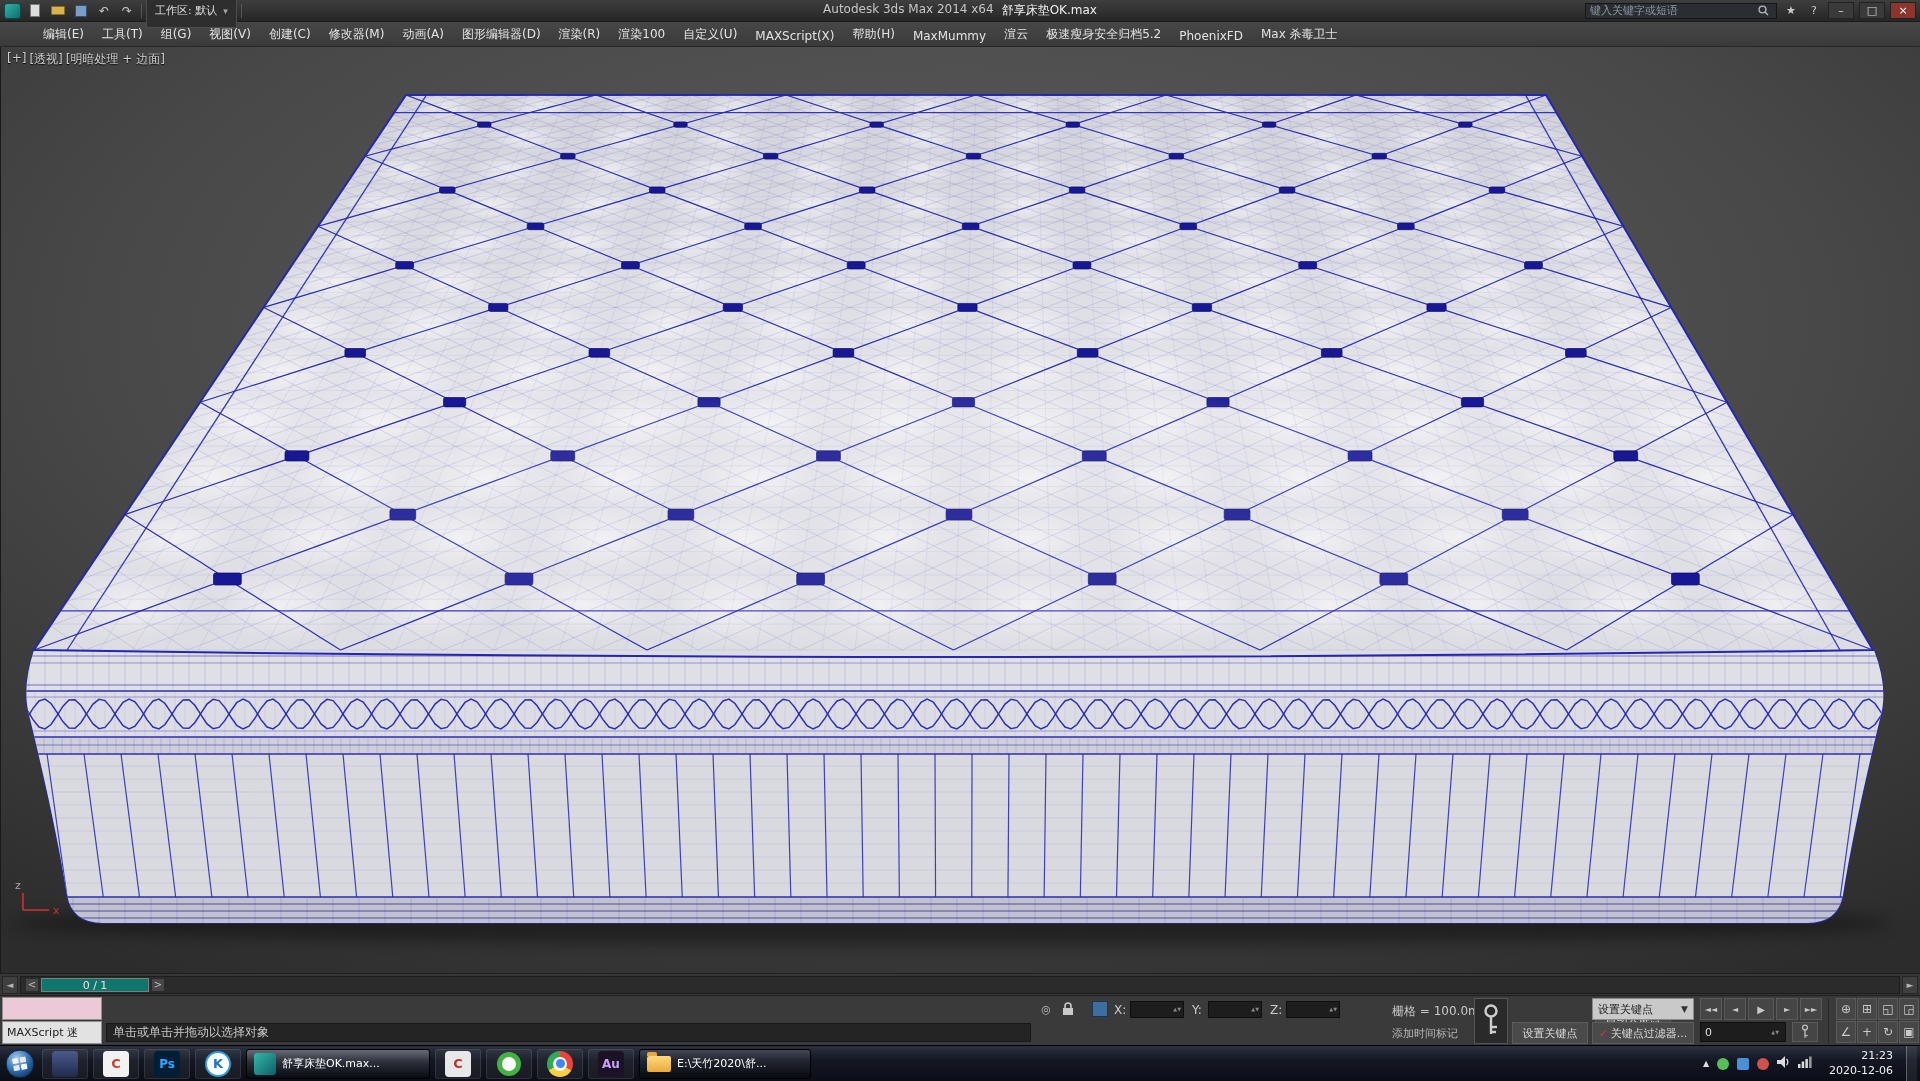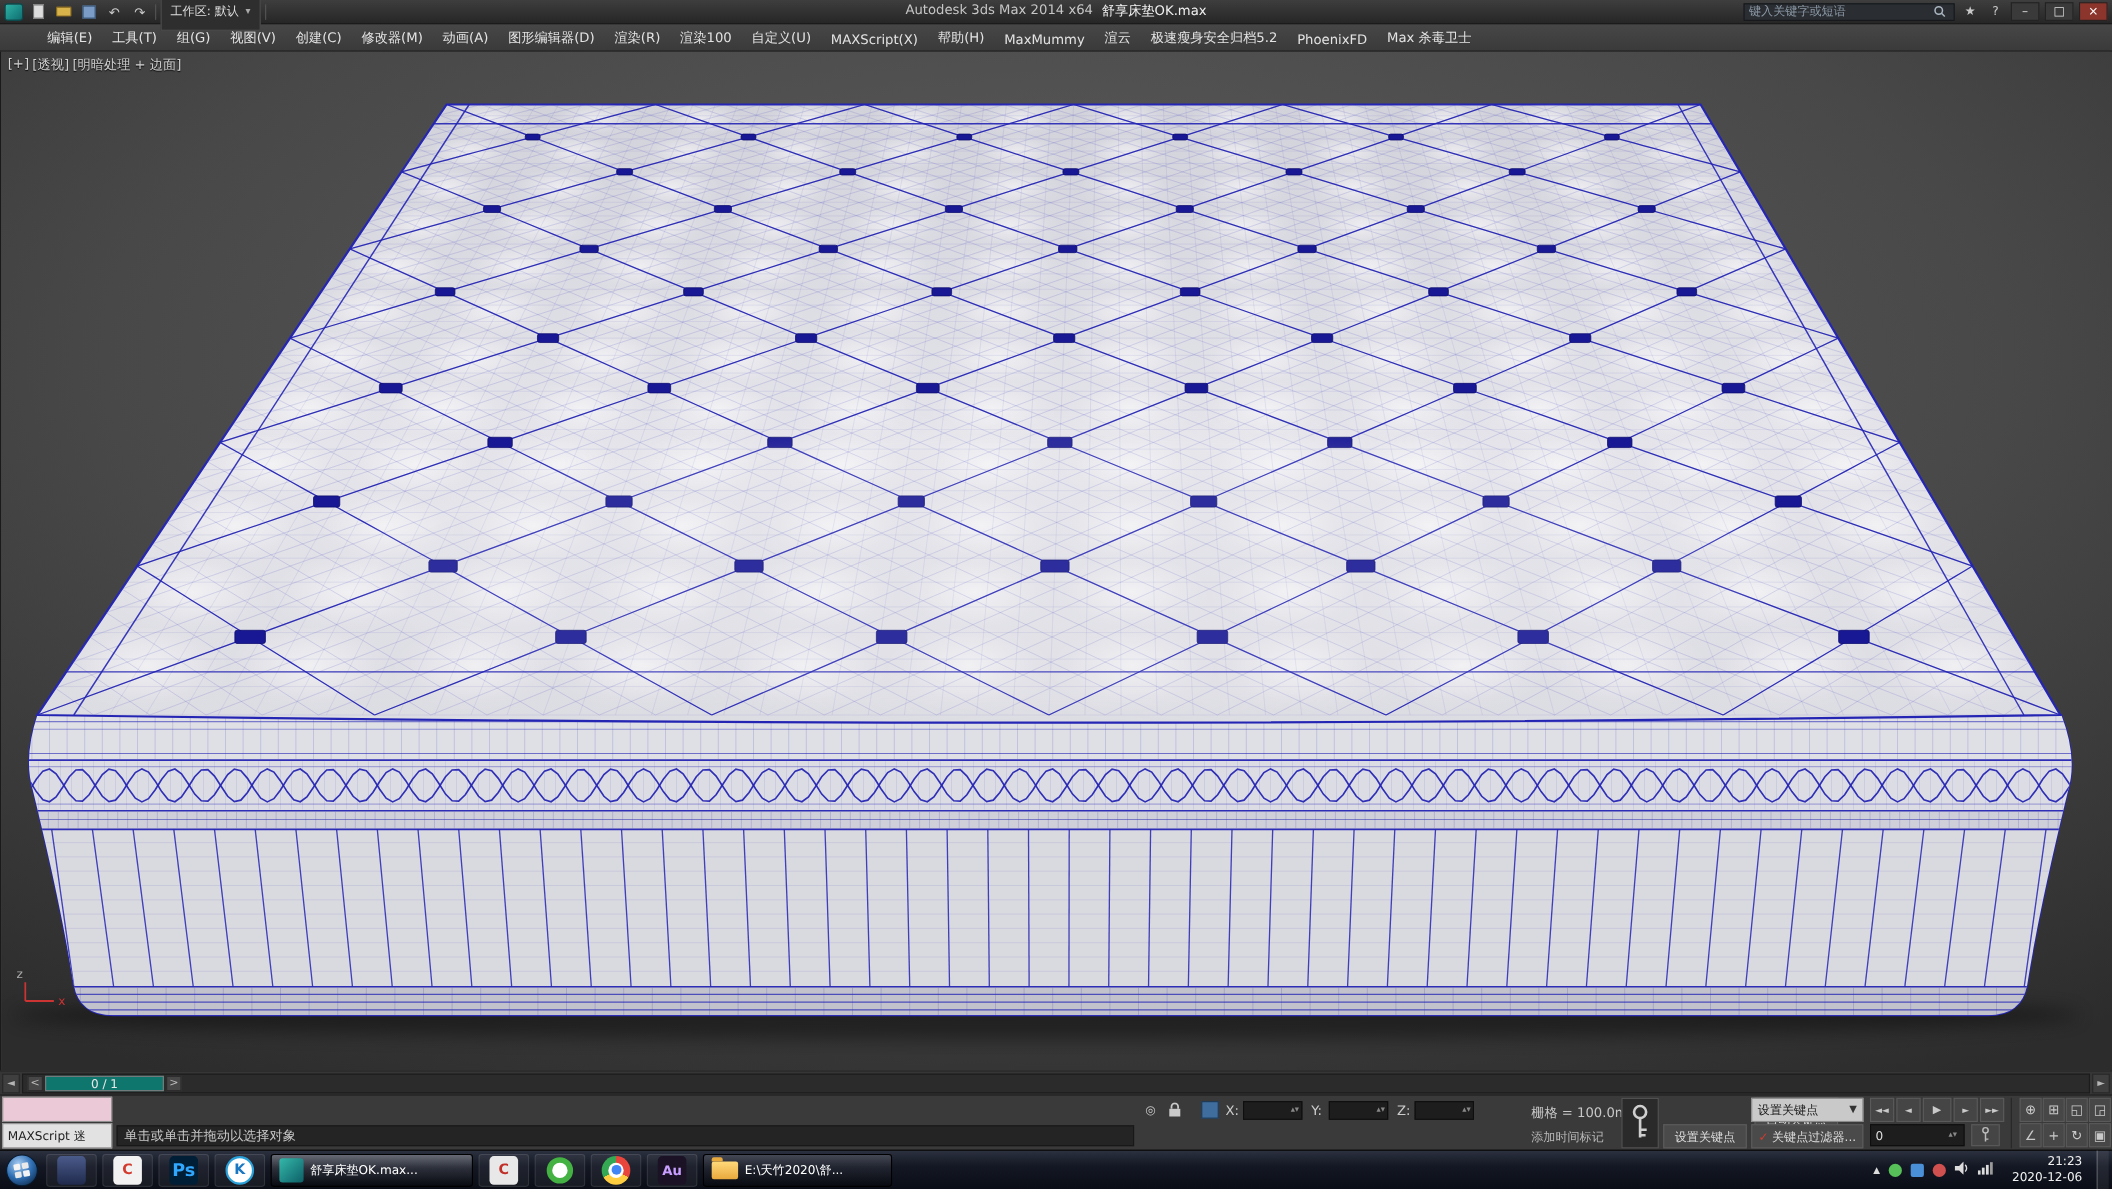--- a/index.html
+++ b/index.html
@@ -98,21 +98,21 @@
   .ticon{width:46px;height:30px;border-radius:3px;display:flex;align-items:center;justify-content:center;
     background:rgba(255,255,255,0.05);border:1px solid rgba(255,255,255,0.10)}
   .task-btn{display:flex;align-items:center;gap:6px;height:30px;border-radius:3px;color:#fff;font-size:11px;
     padding:0 7px;border:1px solid #000;overflow:hidden;white-space:nowrap}
   .task-btn.active{width:184px;background:linear-gradient(rgba(255,255,255,.30),rgba(255,255,255,.10) 45%,rgba(0,0,0,.25))}
   .task-btn.folder{width:172px;background:linear-gradient(rgba(255,255,255,.14),rgba(255,255,255,.05) 45%,rgba(0,0,0,.25))}
   .ic{width:26px;height:26px;border-radius:4px;display:flex;align-items:center;justify-content:center;
     font-weight:bold;font-size:13px;flex:none}
   .ic-app1{background:linear-gradient(#4a5a8a,#1f2a4c)}
   .ic-c{background:#f2f2f2;color:#d23b2e}
-  .ic-ps{background:#001e36;color:#31a8ff;font-size:16px}
+  .ic-ps{background:#001e36;color:#31a8ff;font-size:12px}
   .ic-k{background:#fff;border-radius:50%;color:#1a78c2;border:2px solid #2aa0d8;font-size:13px}
   .ic-max{width:22px;height:22px;background:linear-gradient(135deg,#35b8ab,#0c5f66);border-radius:3px}
   .ic-c2{background:#e8e8e8;color:#c03028}
   .ic-360{background:#fff;border-radius:50%;border:5px solid #43b243;width:24px;height:24px}
   .ic-chrome{position:relative;width:26px;height:26px;border-radius:50%;
     background:conic-gradient(#e8453c 0 120deg,#ffcd40 120deg 240deg,#34a853 240deg 360deg)}
   .ic-chrome .cw{position:absolute;left:6px;top:6px;width:14px;height:14px;border-radius:50%;background:#fff}
   .ic-chrome .cb{position:absolute;left:8.5px;top:8.5px;width:9px;height:9px;border-radius:50%;background:#4285f4}
   .ic-au{background:#1c1226;color:#c9a0ff;font-size:12px}
   .ic-folder{width:24px;height:16px;background:linear-gradient(#ffd97a,#e8a93d);border-radius:2px;position:relative;flex:none}

